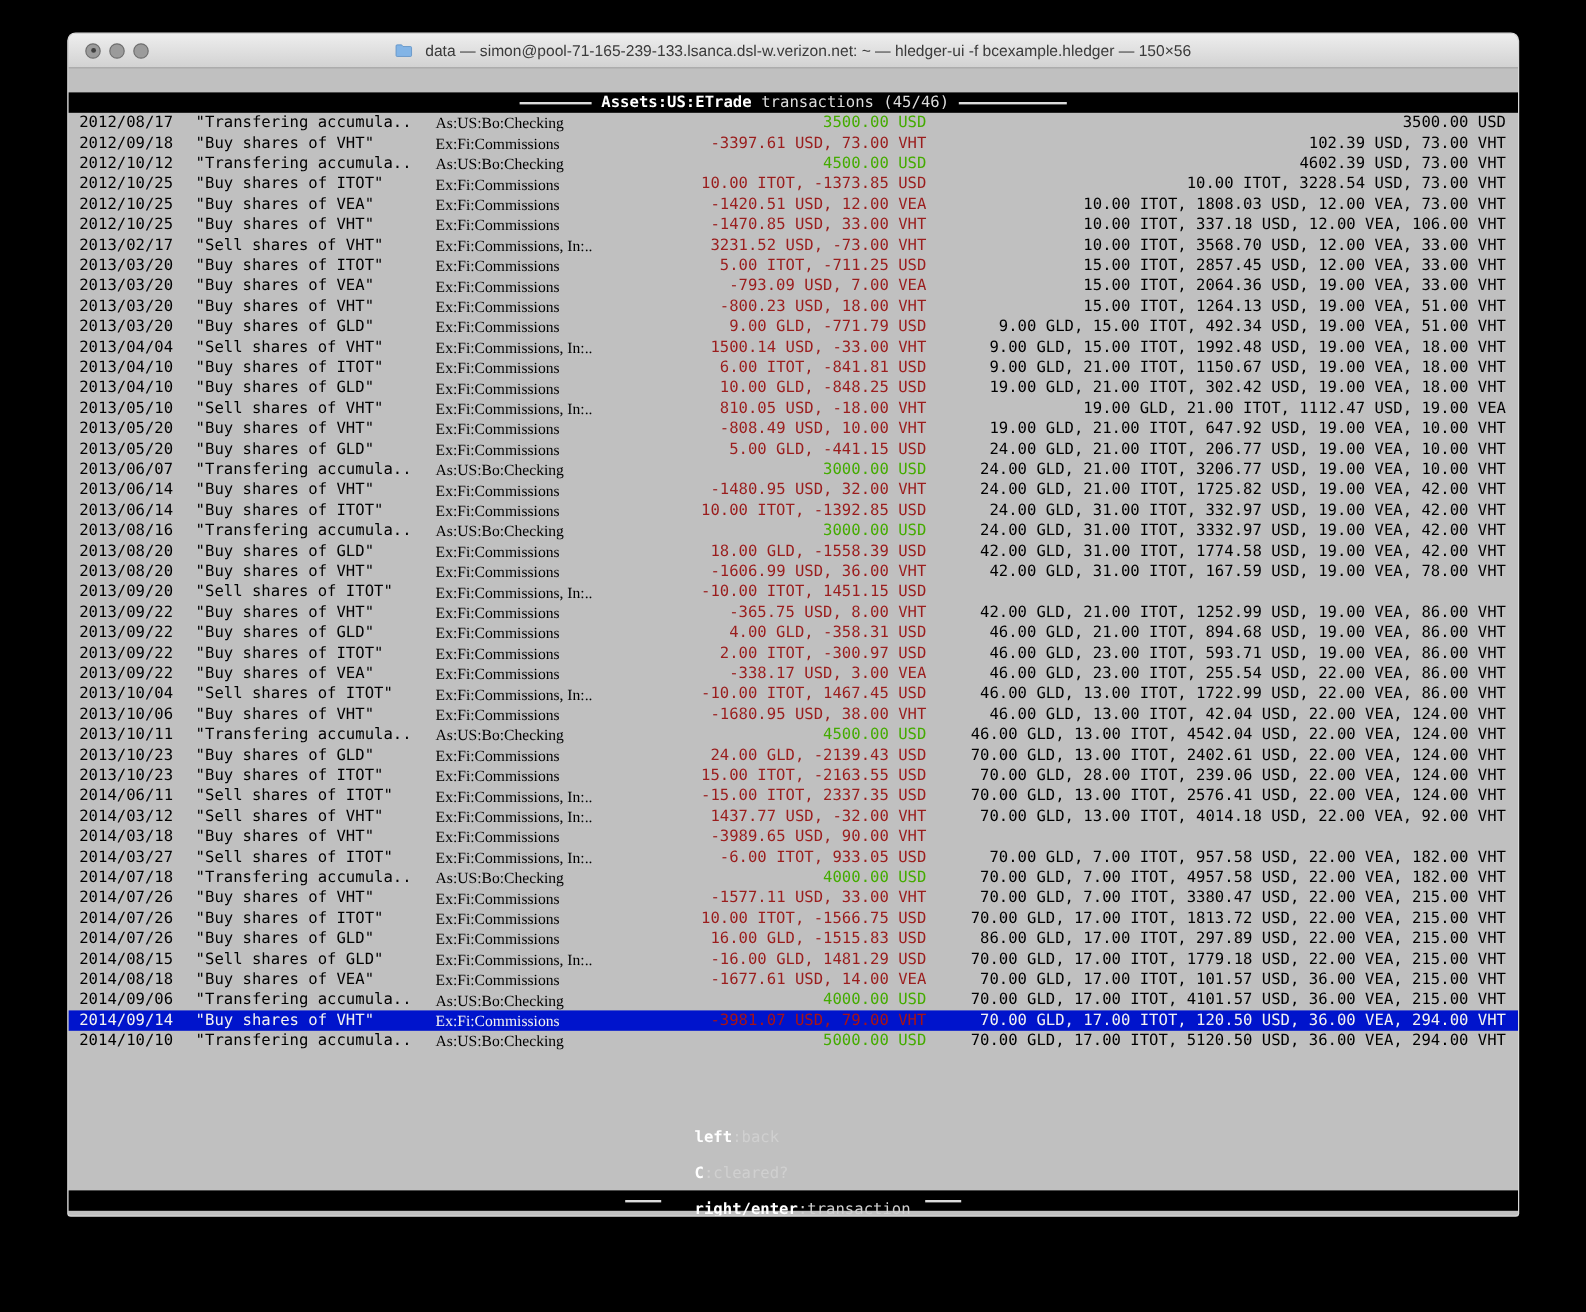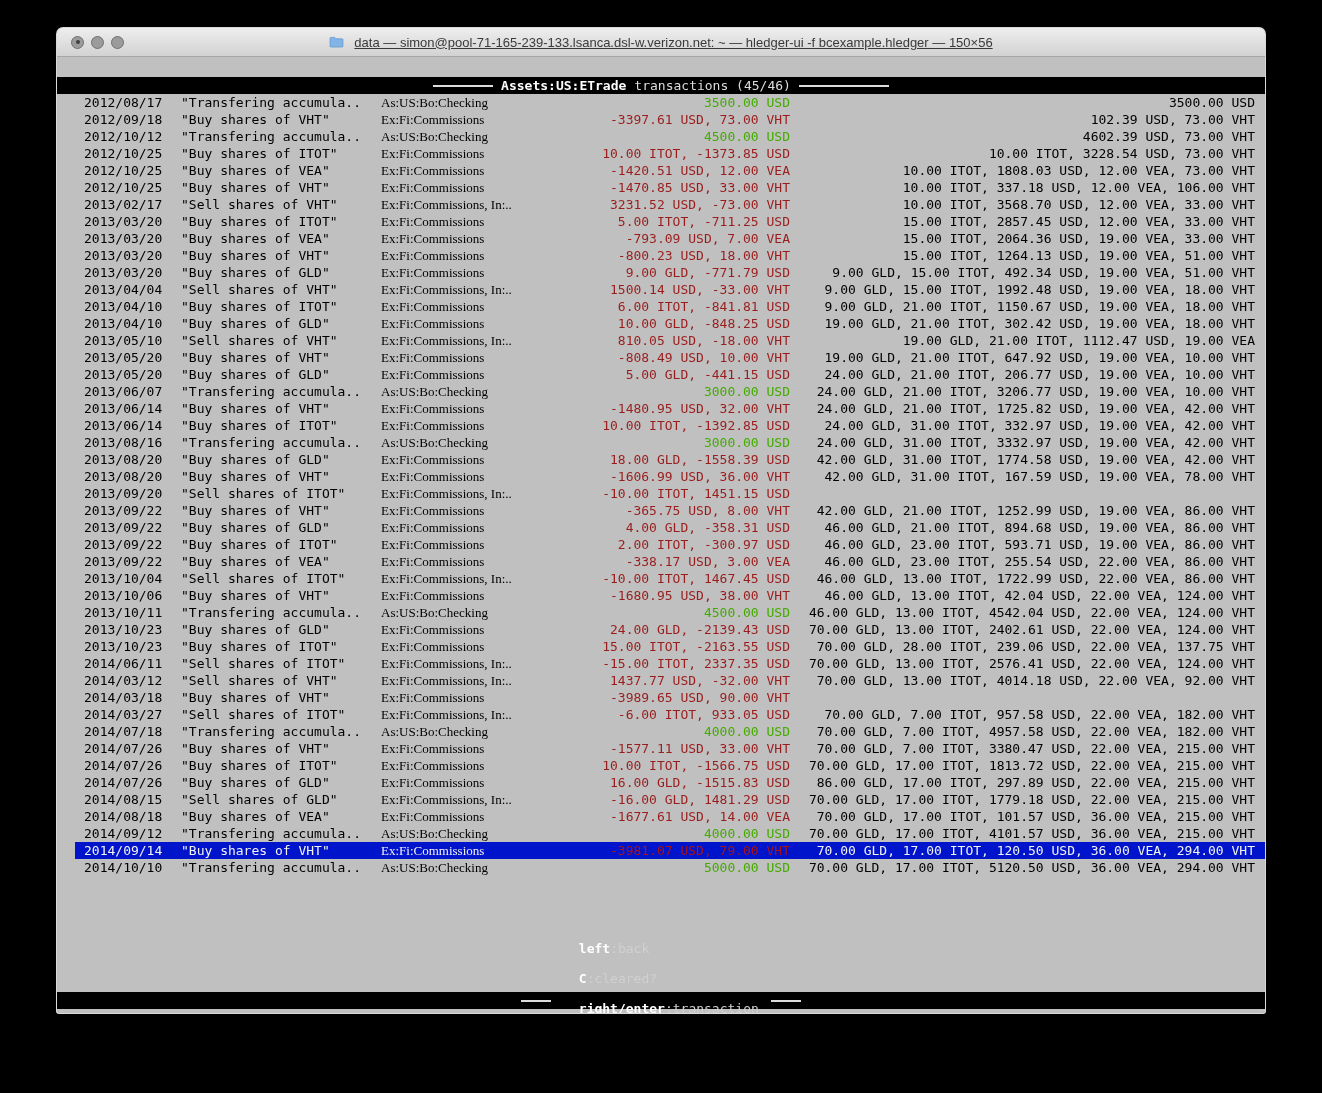--- a/index.html
+++ b/index.html
@@ -14,40 +14,40 @@
   .titlebar { height:29px; background:linear-gradient(#eeeeee,#d2d2d2);
               border-bottom:1px solid #a6a6a6; position:relative;
               display:flex; align-items:center; justify-content:center; }
   .lights { position:absolute; left:14px; top:0; height:100%;
             display:flex; align-items:center; gap:7px; }
   .light { width:13px; height:13px; border-radius:50%;
            background:#9b9b9b; border:1px solid #6f6f6f; position:relative; }
   .light.close::after { content:""; position:absolute; left:3.5px; top:3.5px;
            width:4px; height:4px; border-radius:50%; background:#3f3f3f; }
   .titletext { display:flex; align-items:center; gap:10px; color:#3a3a3a;
-               font-size:13px; white-space:nowrap;text-decoration:underline; }
+               font-size:13px; white-space:nowrap; }
   .docicon { width:15px; height:12px; display:inline-block; }
 
   
   .terminal { height:954px; display:flex; flex-direction:column;
               background:var(--termbg,#c0c0c0); padding-bottom:2px;
               font-family:"DejaVu Sans Mono","Liberation Mono",monospace;
               font-size:13px; }
   .bar { height:17px; background:#000; color:#dcdcdc; flex:0 0 17px;
          display:flex; align-items:center; justify-content:center;
          white-space:pre;margin-top:20px; }
   .hline { height:2px; background:#dcdcdc; display:inline-block; }
   .w60{width:60px} .w90{width:90px} .w30{width:30px}
   .bar .pad { width:8px; }
   .reg-title-account { font-weight:bold; color:#fff; }
   .reg-title-rest { color:#dcdcdc; margin-left:8px; }
 
   .rows { flex:0 0 auto; }
   .row { height:17px; line-height:17px; display:flex; white-space:pre;
-         overflow:hidden; padding-left:9px; color:#000;margin-left:18px; }
+         overflow:hidden; padding-left:9px; color:#000; }
   .row .date { width:97px; flex:0 0 97px; }
   .row .desc { width:200px; flex:0 0 200px; }
   .row .acct { width:200px; flex:0 0 200px;font-family:Liberation Serif, serif; }
   .row .amt  { width:209px; flex:0 0 209px; text-align:right; }
   .row .bal  { flex:1; text-align:right; padding-right:10px; }
   .amt.red   { color:var(--neg,#9a1d1d); }
   .amt.green { color:var(--pos,#44ab00); }
   .row.selected { background:var(--selbg,#0014cc); color:#f2f2f2; }
   .row.selected .amt.red { color:#a81414; }
 
@@ -341,21 +341,21 @@
     <span class="acct">Ex:Fi:Commissions</span>
     <span class="amt red">24.00 GLD, -2139.43 USD</span>
     <span class="bal">70.00 GLD, 13.00 ITOT, 2402.61 USD, 22.00 VEA, 124.00 VHT</span>
   </div>
 
   <div class="row">
     <span class="date">2013/10/23</span>
     <span class="desc">"Buy shares of ITOT"</span>
     <span class="acct">Ex:Fi:Commissions</span>
     <span class="amt red">15.00 ITOT, -2163.55 USD</span>
-    <span class="bal">70.00 GLD, 28.00 ITOT, 239.06 USD, 22.00 VEA, 137.75 VHT</span>
+    <span class="bal">70.00 GLD, 28.00 ITOT, 239.06 USD, 22.00 VEA, 124.00 VHT</span>
   </div>
 
   <div class="row">
     <span class="date">2014/06/11</span>
     <span class="desc">"Sell shares of ITOT"</span>
     <span class="acct">Ex:Fi:Commissions, In:..</span>
     <span class="amt red">-15.00 ITOT, 2337.35 USD</span>
     <span class="bal">70.00 GLD, 13.00 ITOT, 2576.41 USD, 22.00 VEA, 124.00 VHT</span>
   </div>
 
@@ -424,21 +424,21 @@
 
   <div class="row">
     <span class="date">2014/08/18</span>
     <span class="desc">"Buy shares of VEA"</span>
     <span class="acct">Ex:Fi:Commissions</span>
     <span class="amt red">-1677.61 USD, 14.00 VEA</span>
     <span class="bal">70.00 GLD, 17.00 ITOT, 101.57 USD, 36.00 VEA, 215.00 VHT</span>
   </div>
 
   <div class="row">
-    <span class="date">2014/09/12</span>
+    <span class="date">2014/09/06</span>
     <span class="desc">"Transfering accumula..</span>
     <span class="acct">As:US:Bo:Checking</span>
     <span class="amt green">4000.00 USD</span>
     <span class="bal">70.00 GLD, 17.00 ITOT, 4101.57 USD, 36.00 VEA, 215.00 VHT</span>
   </div>
 
   <div class="row selected">
     <span class="date">2014/09/14</span>
     <span class="desc">"Buy shares of VHT"</span>
     <span class="acct">Ex:Fi:Commissions</span>

